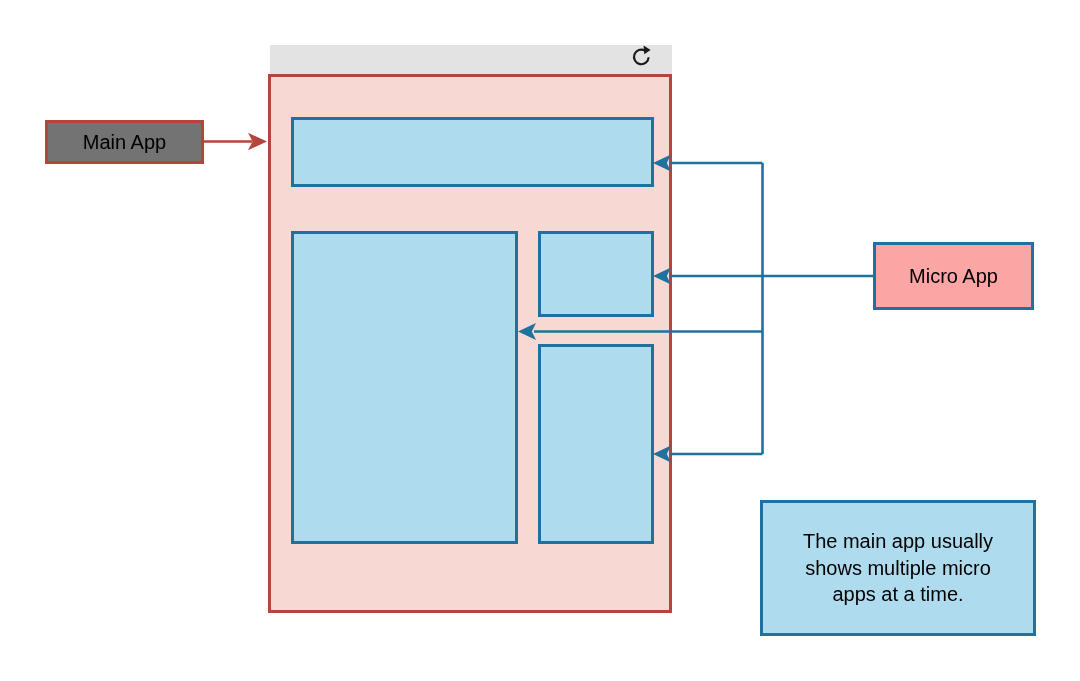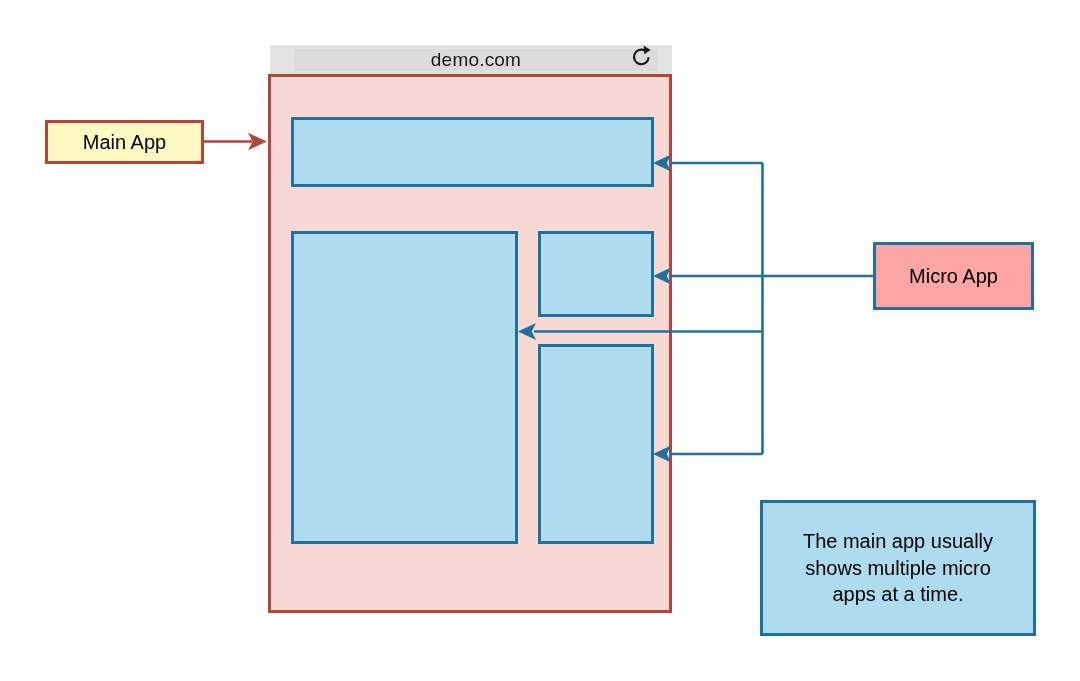--- a/index.html
+++ b/index.html
@@ -62,21 +62,21 @@
     position: absolute;
     display: flex; align-items: center; justify-content: center;
     font-size: 20px;
     color: #000000;
     box-sizing: border-box;
     text-align: center;
   }
   .main-app-label {
     left: 45px; top: 120px;
     width: 159px; height: 44px;
-    background: #fef9c3;
+    background: #737373;
     border: 3px solid #b5453b;
   }
   .micro-app-label {
     left: 873px; top: 242px;
     width: 161px; height: 68px;
     background: #fca5a5;
     border: 3px solid #1f719f;
   }
   .note-box {
     left: 760px; top: 500px;
@@ -94,23 +94,20 @@
     width: 1080px; height: 681px;
     pointer-events: none;
   }
 </style>
 </head>
 <body>
 
 <div class="canvas">
 
   <div class="browser-toolbar">
-    <div class="address-bar">
-      <span class="address-url">demo.com</span>
-    </div>
     <svg class="reload-icon" viewBox="0 0 24 24">
       <path d="M 18.6 13.2 A 7.3 7.3 0 1 1 14.9 6.6" fill="none" stroke="#1a1a1a" stroke-width="2.1"></path>
       <polygon points="13.6,1.6 20.6,6.0 14.3,10.3" fill="#1a1a1a"></polygon>
     </svg>
   </div>
 
   <div class="main-app-container"></div>
 
   <div class="micro-box micro-banner"></div>
   <div class="micro-box micro-main-content"></div>

